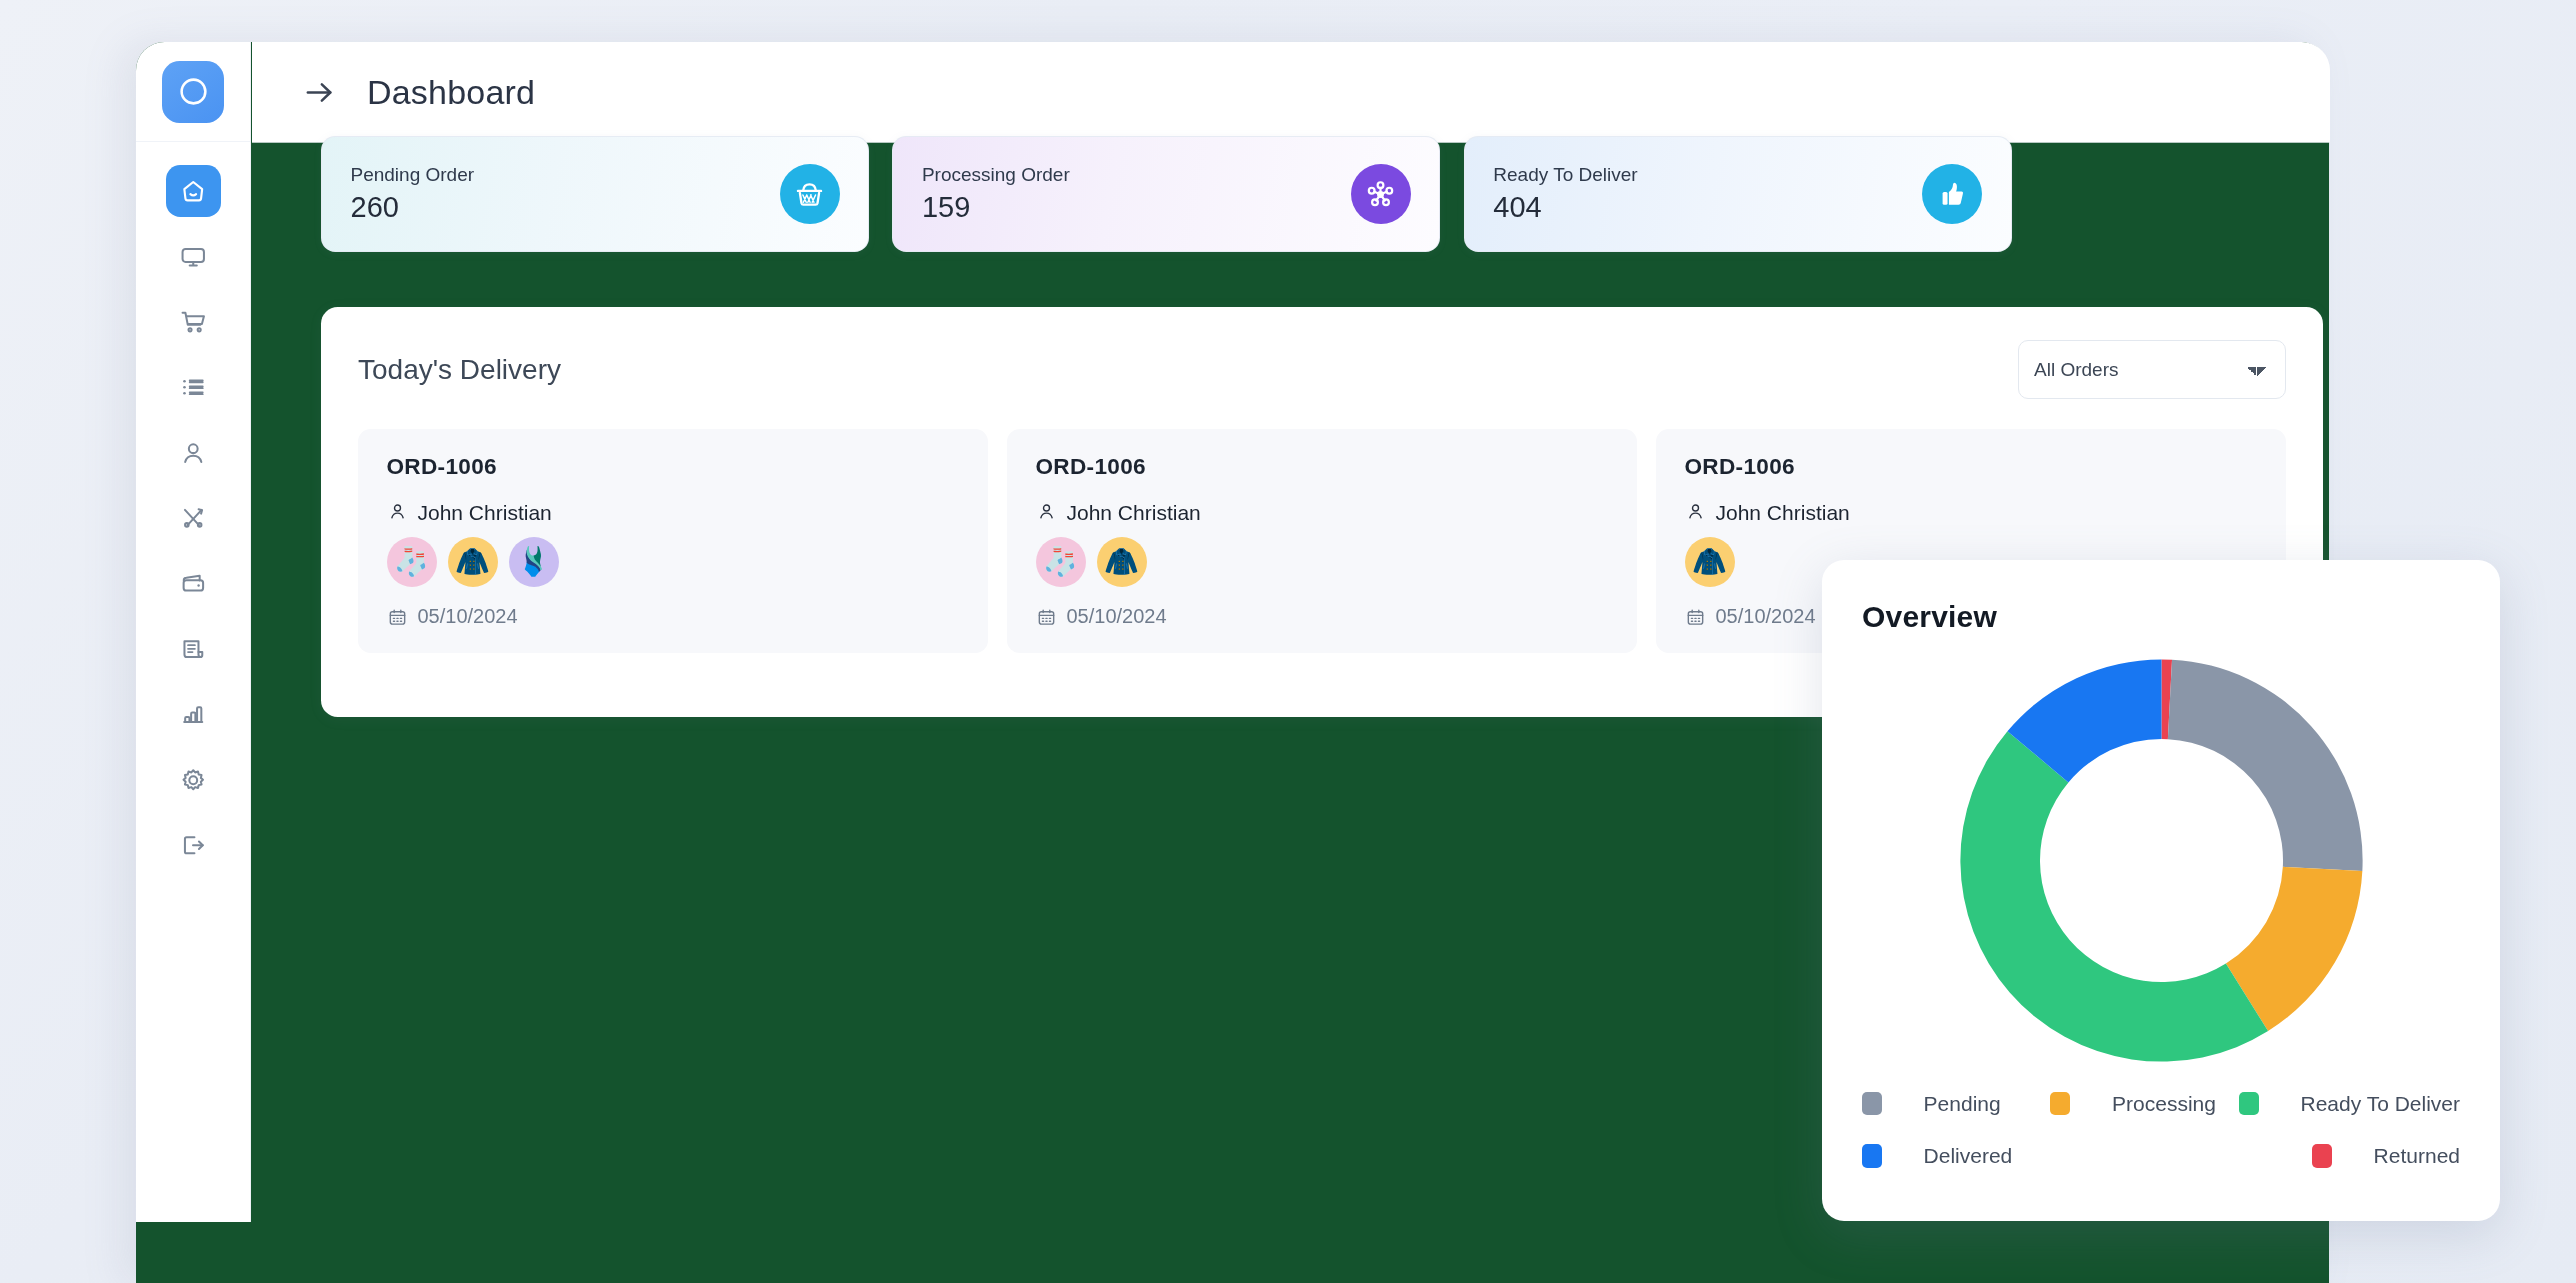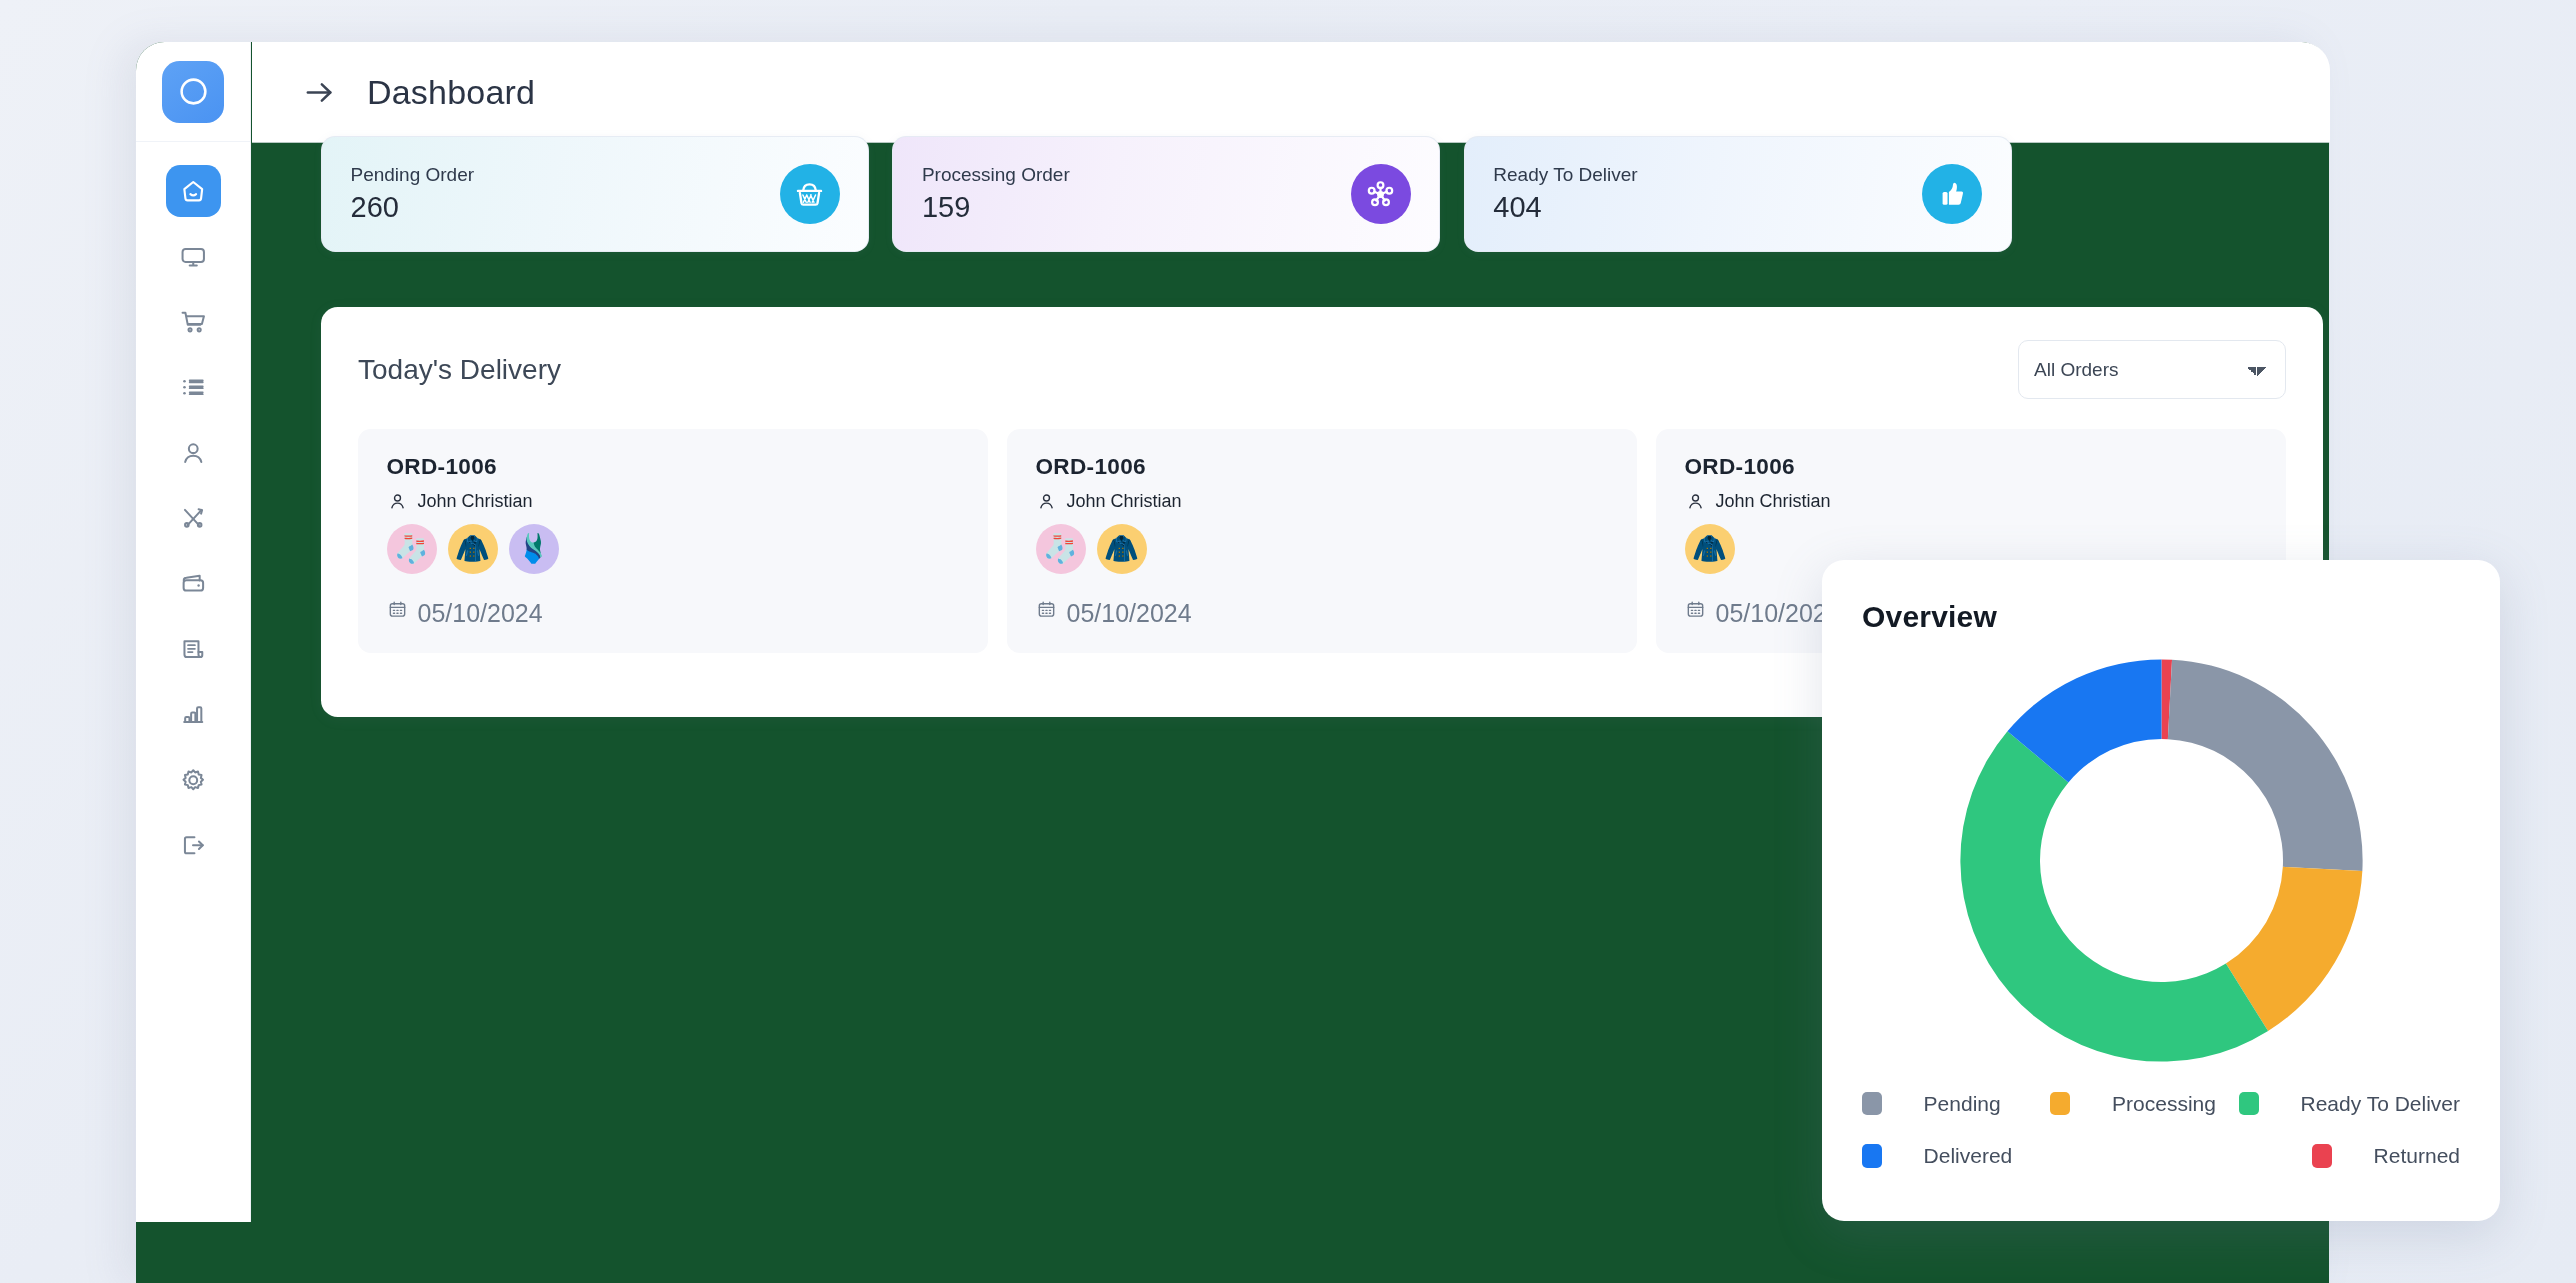--- a/index.html
+++ b/index.html
@@ -203,37 +203,37 @@
     padding: 25px 28.5px;
     display: flex; flex-direction: column;
     position: relative;
   }
   .order-id {
     font-size: 22.6px; font-weight: bold; color: #1c2430;
     letter-spacing: 0.3px;
   }
   .order-customer {
     display: flex; align-items: flex-start; gap: 10px;
-    margin-top: 11px;
-    font-size: 18px; color: #1c2430;
+    margin-top: 21px;
+    font-size: 21px; color: #1c2430;
   }
   .order-customer svg { display:block; flex: 0 0 auto; }
   .order-items { display: flex; gap: 11px; margin-top: 11.7px; }
   .item-avatar {
     width: 50px; height: 50px; border-radius: 50%;
     display: flex; align-items: center; justify-content: center;
     font-size: 28px; line-height: 1;
   }
   .av-pink   { background: #f4c6dd; }
   .av-yellow { background: #fbcf71; }
   .av-purple { background: #c9bdf2; }
   .order-date {
-    display: flex; align-items: flex-start; gap: 10px;
+    display: flex; align-items: flex-end; gap: 10px;
     margin-top: auto;
-    font-size: 25px; color: #6f7b8c;
+    font-size: 20px; color: #6f7b8c;
   }
   .order-date svg { display:block; flex: 0 0 auto; }
 
   
   #overview-panel {
     position: absolute;
     left: 1822px; top: 560px;
     width: 678px;
     height: 661px;
     background: #ffffff;

